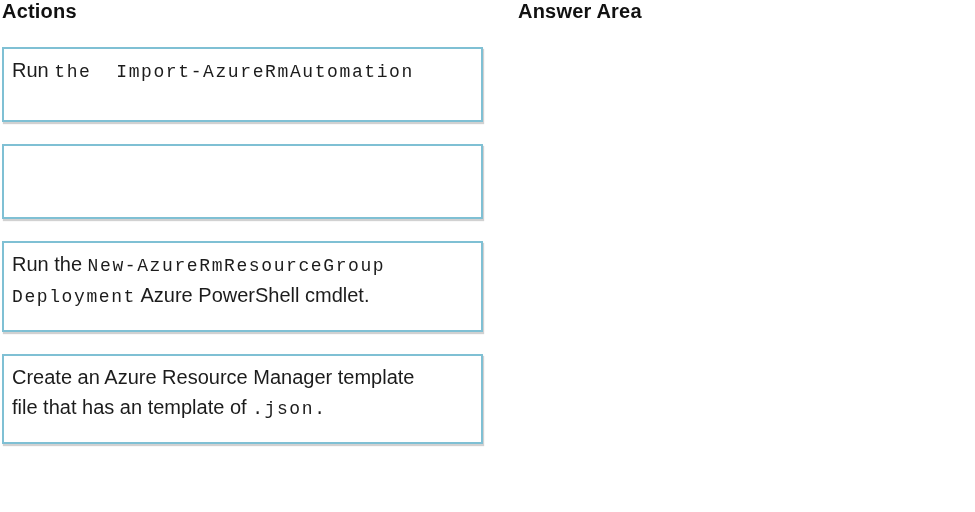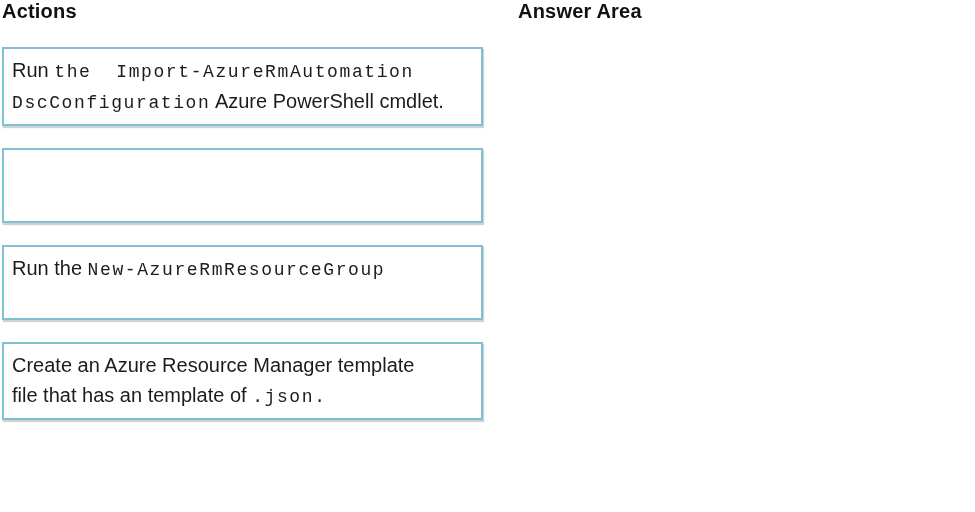--- a/index.html
+++ b/index.html
@@ -38,21 +38,21 @@
   }
   .actions-list {
     margin-top: 25px;
   }
   .action-box {
     box-sizing: border-box;
     width: 481px;
     min-height: 75px;
     border: 2px solid #7fc0d4;
     background: #ffffff;
-    padding: 7px 6px 6px 8px;
+    padding: 7px 6px 18px 8px;
     margin-bottom: 22px;
     box-shadow: 1px 2px 1px rgba(0,0,0,0.18);
     cursor: move;
   }
   .action-box .line {
     white-space: pre-wrap;
     line-height: 29px;
     color: #1c1c1c;
   }
   .sans {
@@ -73,26 +73,26 @@
 </head>
 <body>
 
 <div class="stage">
 
   <div class="col-actions">
     <div class="heading">Actions</div>
     <div class="actions-list" id="actions-list">
         <div class="action-box">
           <div class="line"><span class="sans">Run </span><span class="mono">the  Import-AzureRmAutomation</span></div>
-          <div class="line"><span class="mono">DscConfiguration</span><span class="sans"> Azure PowerShell cmdlet.</span></div>
         </div>
         <div class="action-box">
         </div>
         <div class="action-box">
           <div class="line"><span class="sans">Run the </span><span class="mono">New-AzureRmResourceGroup</span></div>
+          <div class="line"><span class="mono">Deployment</span><span class="sans"> Azure PowerShell cmdlet.</span></div>
         </div>
         <div class="action-box">
           <div class="line"><span class="sans">Create an Azure Resource Manager template</span></div>
           <div class="line"><span class="sans">file that has an template of </span><span class="mono">.json.</span></div>
         </div>
       </div>
   </div>
 
   <div class="col-answer">
     <div class="heading">Answer Area</div>

